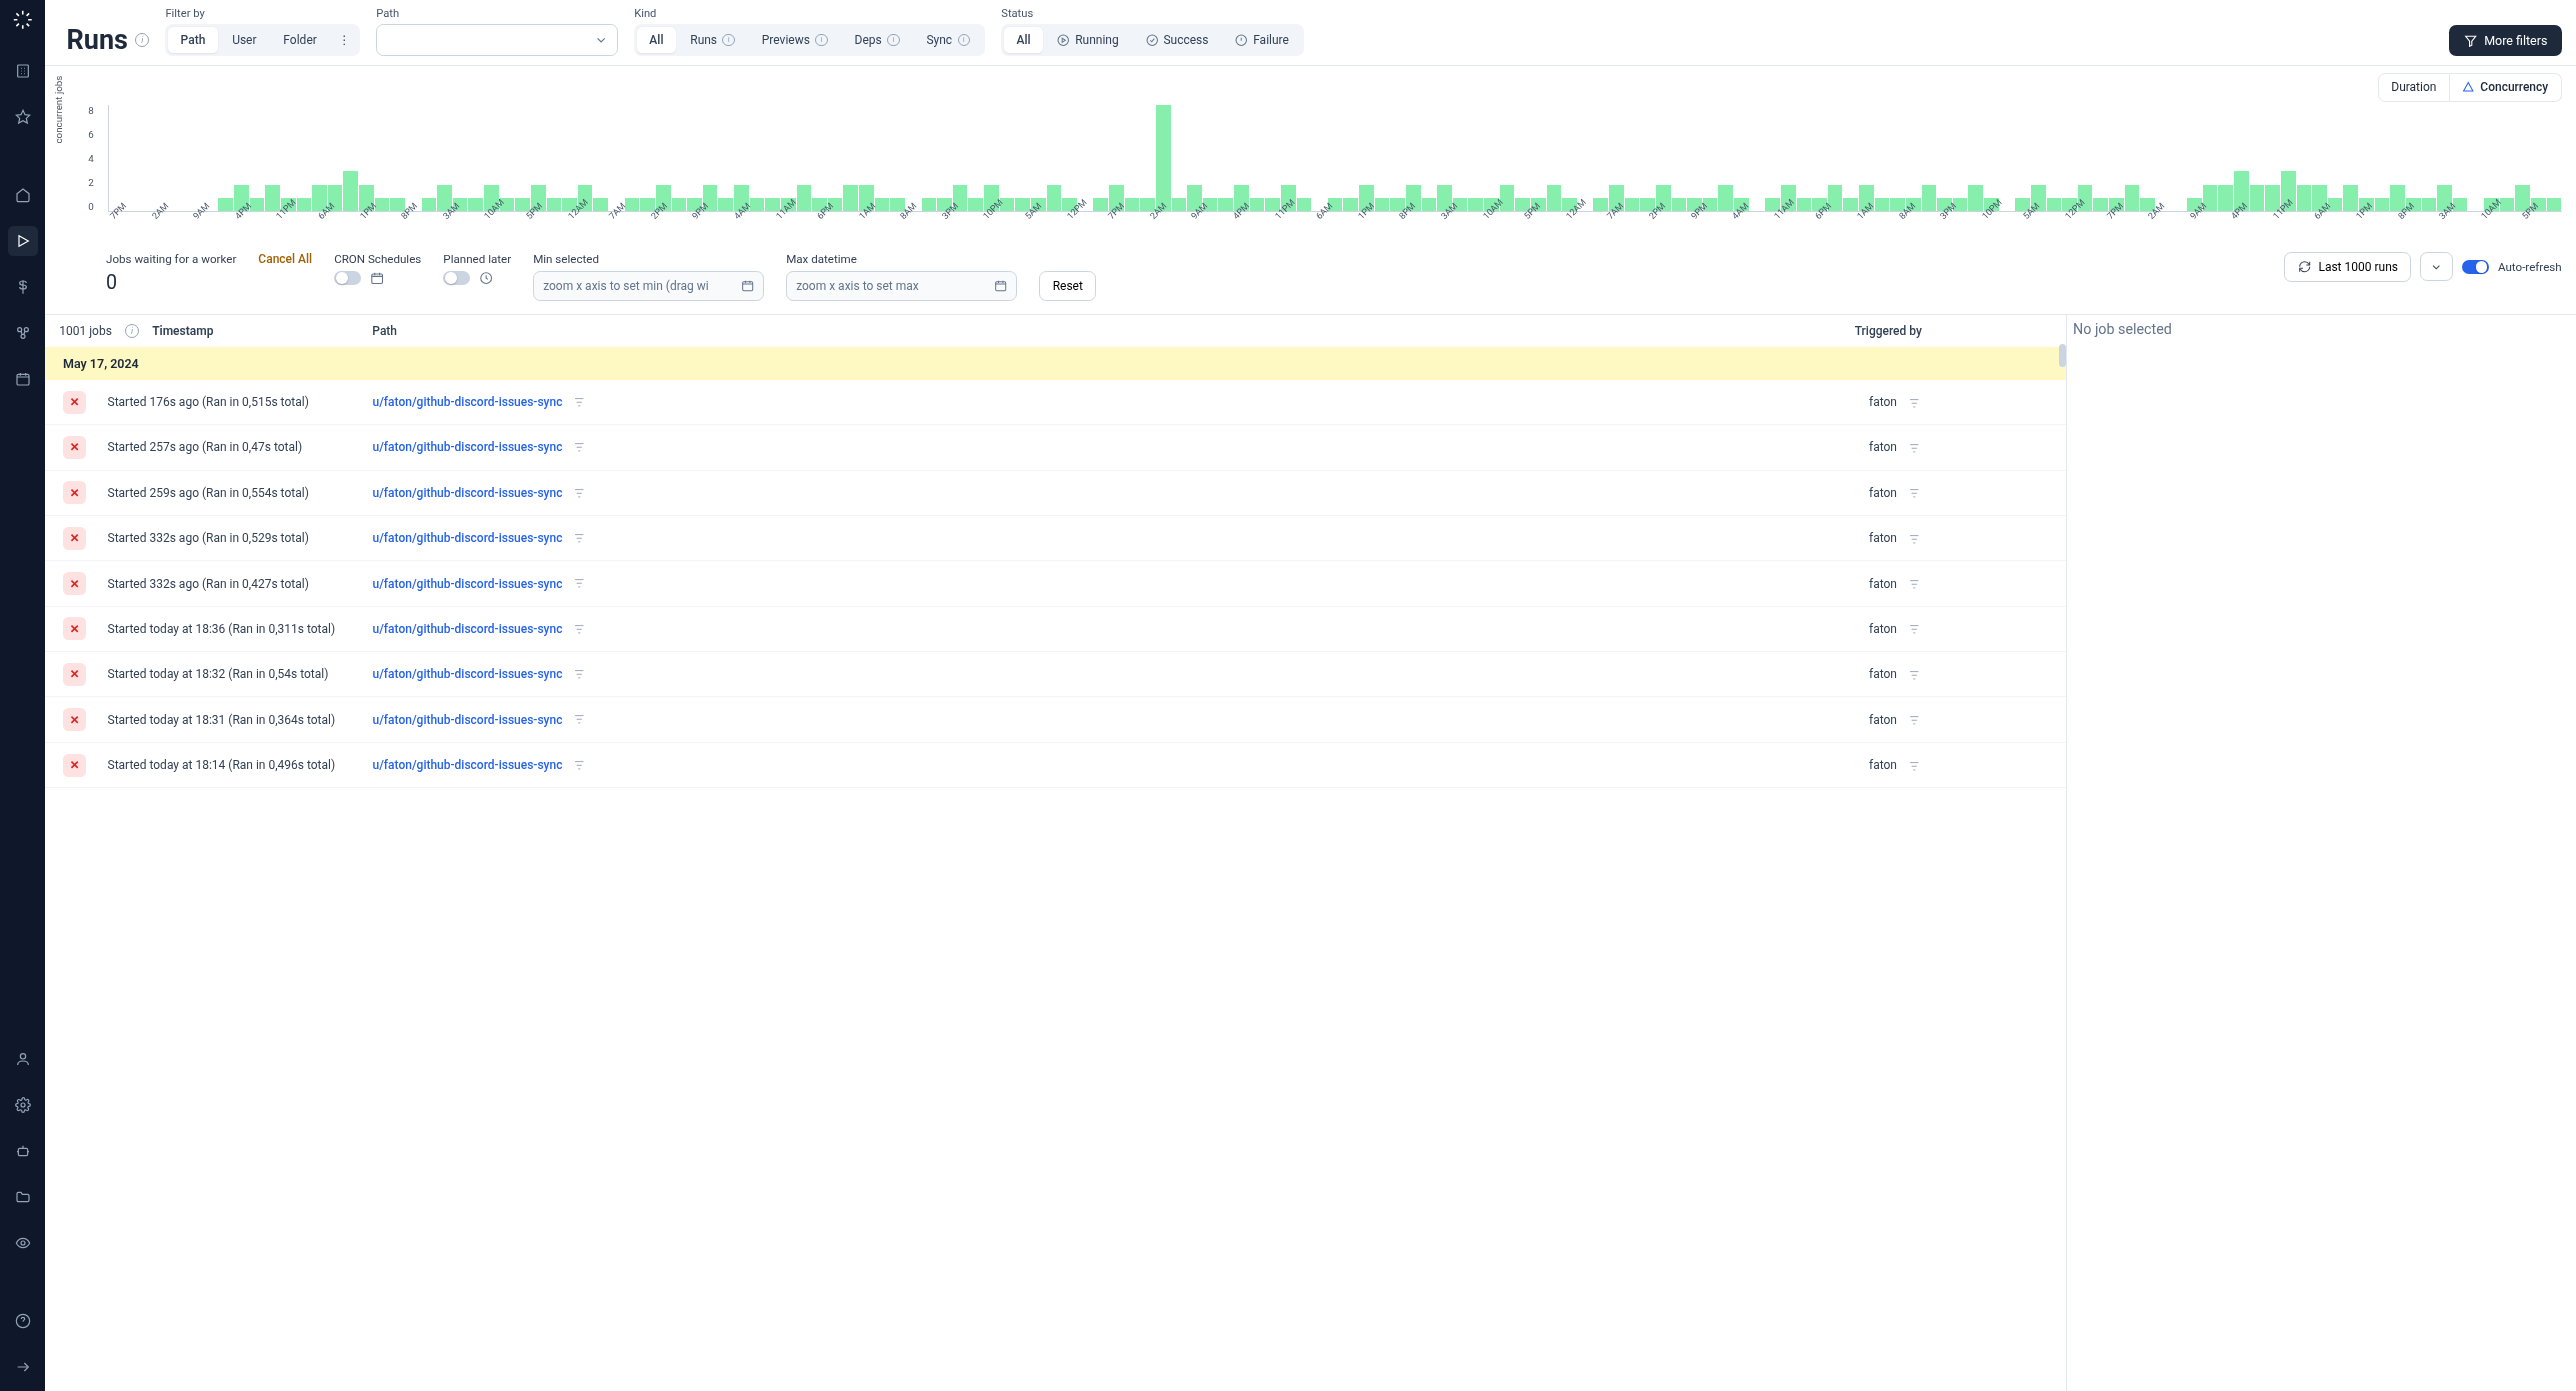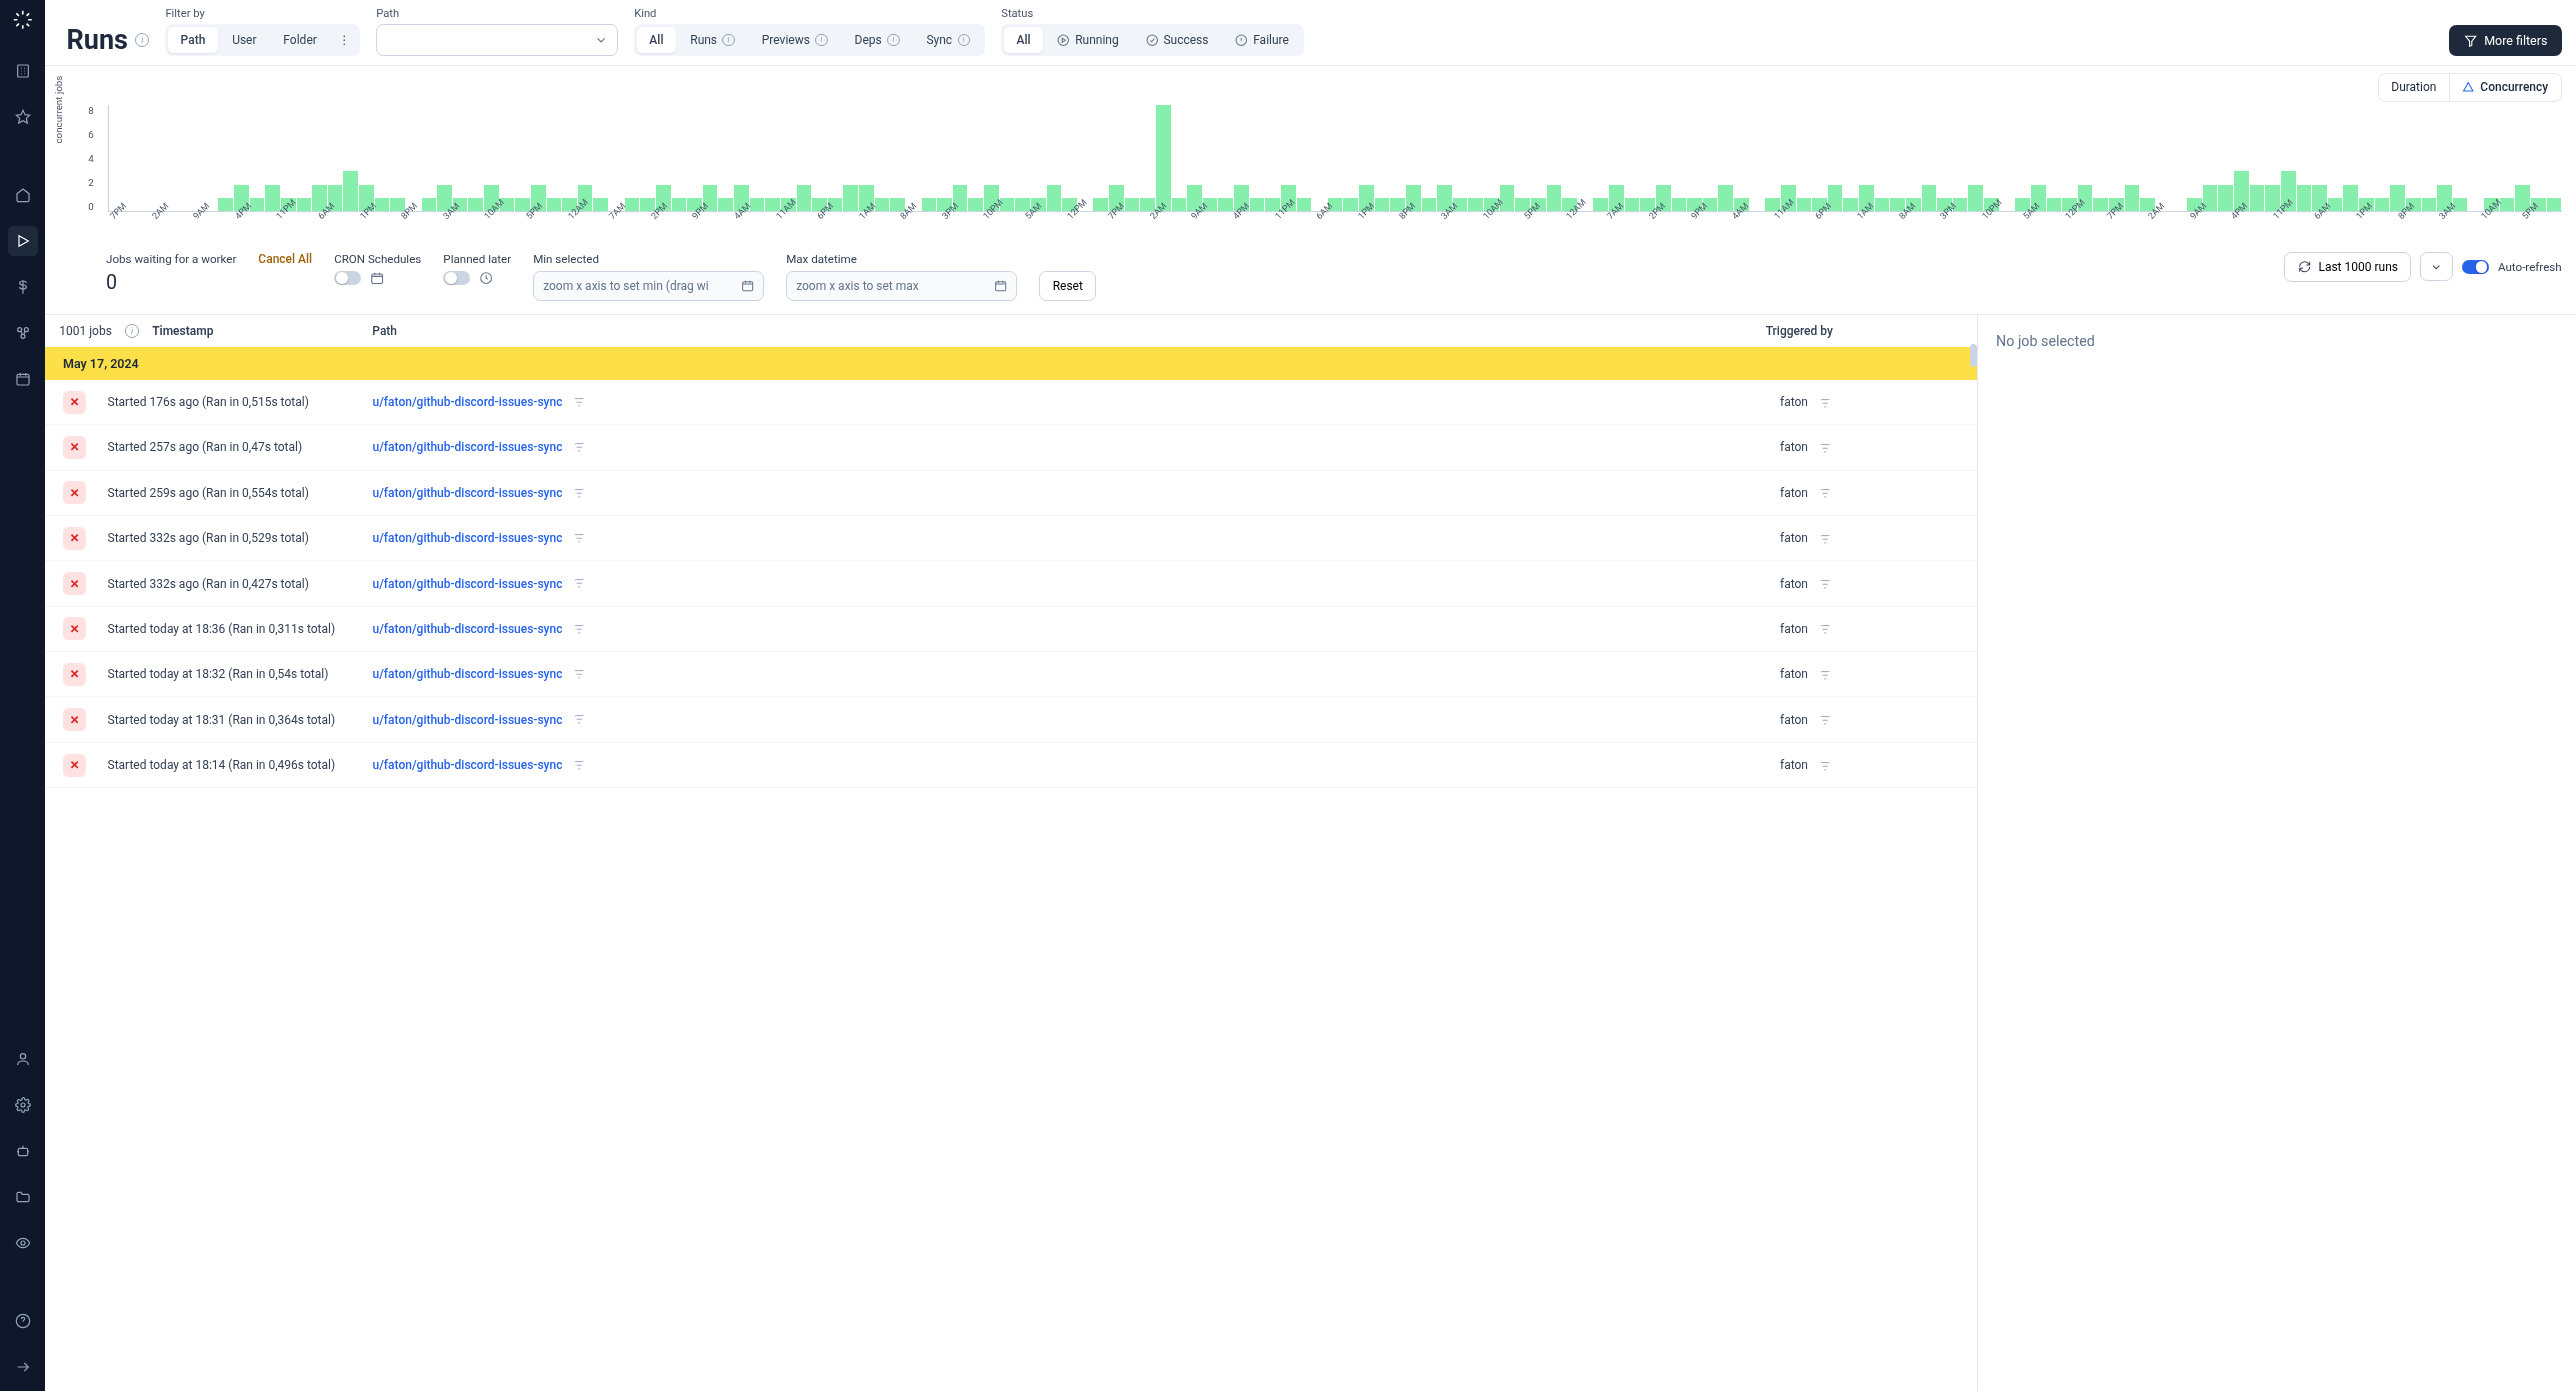--- a/index.html
+++ b/index.html
@@ -49,28 +49,28 @@
 .date-input span { flex: 1; overflow: hidden; white-space: nowrap; text-overflow: ellipsis; }
 .btn-outline { border: 0.9px solid #cbd5e1; border-radius: 7.2px; padding: 7.2px 12.5px; font-size: 12px; background: #fff; cursor: pointer; display: flex; align-items: center; gap: 7.2px; }
 .controls-right { margin-left: auto; display: flex; align-items: center; gap: 9px; }
 .content { flex: 1; display: flex; overflow: hidden; border-top: 0.9px solid #e2e8f0; }
 .table { flex: 1; overflow-y: auto; position: relative; }
 .table-head { display: flex; padding: 9px 14.3px; font-size: 12px; color: #334155; position: sticky; top: 0; background: #fff; }
 .th-jobs { width: 188px; display: flex; align-items: center; gap: 13px; }
 .th-ts { font-weight: 600; }
 .th-path { flex: 1; padding-left: 125px; font-weight: 500; }
 .th-trig { width: 197px; font-weight: 500; }
-.date-row { background: #fde047; padding: 9px 18px; font-weight: 600; font-size: 12.5px; }
+.date-row { background: #fef9c3; padding: 9px 18px; font-weight: 600; font-size: 12.5px; }
 .run-row { display: flex; align-items: center; padding: 10.7px 18px; font-size: 12px; border-bottom: 0.9px solid #f1f5f9; }
 .status-fail { width: 23px; height: 23px; background: #fee2e2; border-radius: 5.4px; display: flex; align-items: center; justify-content: center; color: #dc2626; font-weight: 700; font-size: 11.6px; margin-right: 21.5px; }
 .run-ts { width: 265px; color: #334155; }
 .run-path { flex: 1; color: #2563eb; font-weight: 500; display: flex; align-items: center; gap: 10.7px; }
 .filter-icn { color: #94a3b8; cursor: pointer; }
 .run-trig { width: 179px; display: flex; align-items: flex-end; gap: 10.7px; color: #334155; }
-.detail { width: 599px; border-left: 0.9px solid #e2e8f0; padding: 18px; color: #64748b; }
+.detail { width: 510px; border-left: 0.9px solid #e2e8f0; padding: 6px; color: #64748b; }
 .scrollbar { position: absolute; right: 0; top: 29px; width: 7.2px; height: 23px; background: #cbd5e1; border-radius: 3.6px; }
 svg { display: block; }
 </style>
 </head>
 <body>
 
 <div class="sidebar">
   <div class="logo">
     <svg width="21.5" height="21.5" viewBox="0 0 24 24" fill="none" stroke="#fff" stroke-width="1.8">
         <path d="M12 2v4M12 18v4M4.9 4.9l2.8 2.8M16.3 16.3l2.8 2.8M2 12h4M18 12h4M4.9 19.1l2.8-2.8M16.3 7.7l2.8-2.8"></path>

